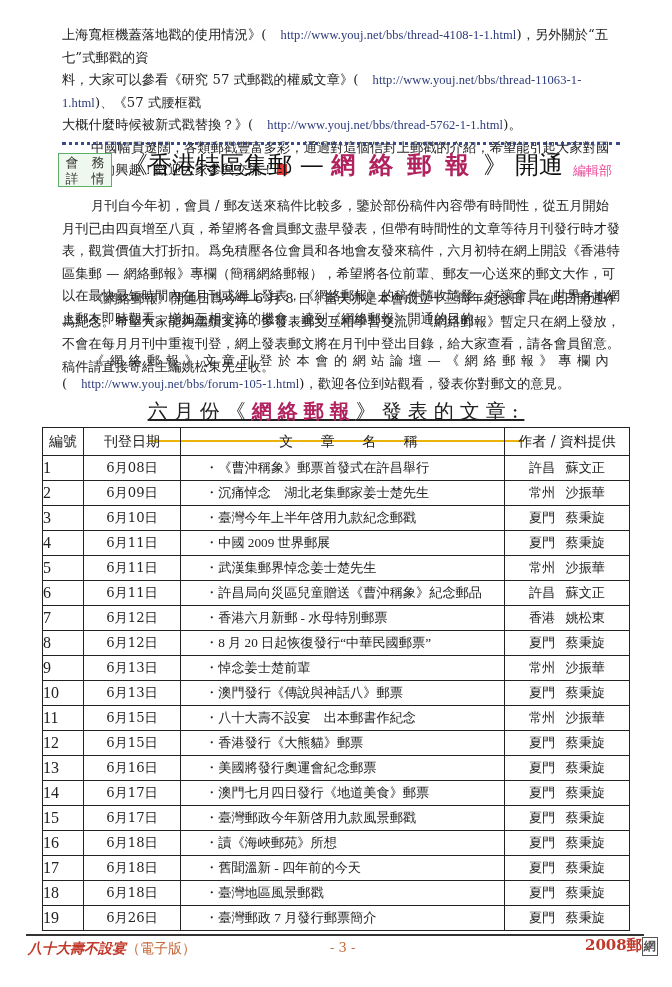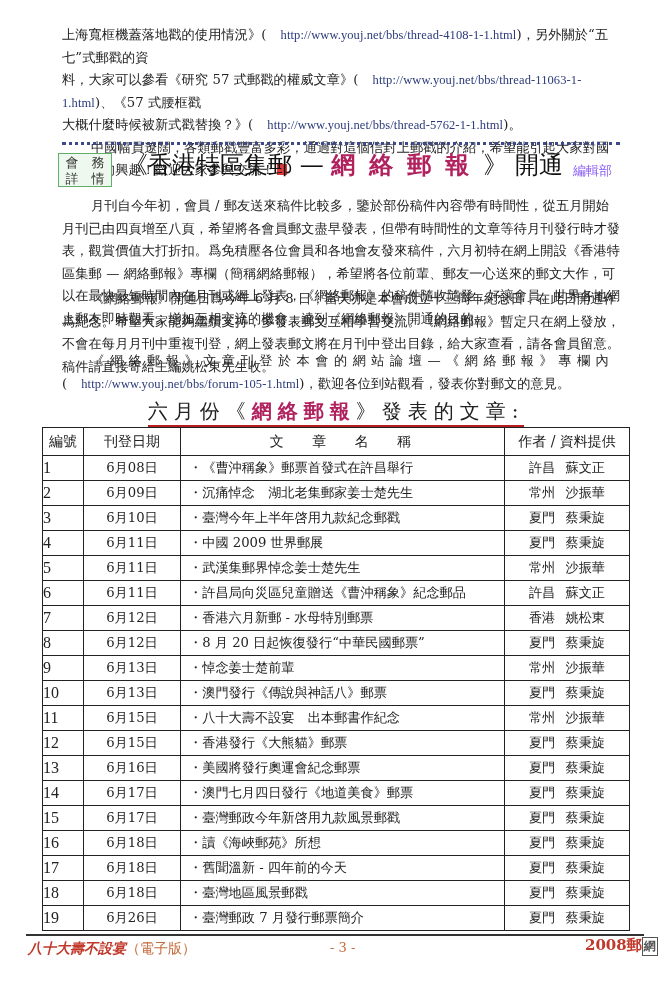--- a/index.html
+++ b/index.html
@@ -9,30 +9,30 @@
   }
   .p { position:absolute; left:62px; width:560px; font-size:13.2px; line-height:22.5px; letter-spacing:0.1px; }
   .url { color:#2b3a7a; font-family:"Liberation Serif", serif; font-size:12.5px;margin-left:14px; }
   .indent { text-indent:2.2em; }
   .redsq { display:inline-block; width:10px; height:11px; background:#e53a3a; vertical-align:-1px; margin-left:2px; }
   .dotted { position:absolute; left:62px; width:558px; top:142px; border-top:3px dotted #3b4a8a; }
   .tagbox { position:absolute; left:58px; top:153px; width:54px; height:34px; border:1.5px solid #5fae6a; background:#eef8ee;
             font-size:13px; line-height:16px; color:#333; display:grid; grid-template-columns:1fr 1fr; text-align:center; padding-top:1px; box-sizing:border-box; }
   .headline { position:absolute; left:124px; top:148px; font-size:24px; line-height:34px; white-space:nowrap; font-family:"DejaVu Serif", serif; color:#111; }
   .headline .accent { color:#b0215e; font-weight:bold; letter-spacing:14px; font-family:"DejaVu Sans", sans-serif; }
-  .byline { position:absolute; left:573px; top:162px; font-size:13px; color:#8b5cf6; }
+  .byline { position:absolute; left:573px; top:162px; font-size:13px; color:#ec4899; }
   .sectitle { position:absolute; left:0; width:672px; top:398px; text-align:center; font-size:20px; letter-spacing:6px; color:#222; }
-  .sectitle .inner { border-bottom:2px solid #b91c1c; padding-bottom:2px; }
+  .sectitle .inner { border-bottom:2px solid #eab308; padding-bottom:17px;text-decoration:underline; }
   .sectitle .accent { color:#b0215e; font-weight:bold; font-family:"DejaVu Sans", sans-serif; }
   table { position:absolute; left:42px; top:427px; width:588px; border-collapse:collapse; }
   td, th { border:1px solid #222; height:24px; padding:0; font-size:13.2px; font-weight:normal; }
   th { height:27px; font-size:14px; }
   .c1 { width:40px; font-size:16px; font-family:"Liberation Serif", serif; }
   .c2 { width:96px; text-align:center; }
-  .c3 { text-align:left; padding-left:8px; }
+  .c3 { text-align:left; padding-left:24px;font-family:Liberation Serif, serif; }
   th.c3 { text-align:center; letter-spacing:12px; }
   .c4 { width:124px; text-align:center; }
   td.c4 { word-spacing:6px; }
   .footrule { position:absolute; left:26px; width:618px; top:934px; border-top:2px solid #333; }
   .foot-left { position:absolute; left:28px; top:940px; font-size:14px; color:#c0392b; font-weight:bold; font-style:italic; }
   .foot-left .ed { font-weight:normal; font-style:normal; color:#c46a3a; }
   .foot-page { position:absolute; left:330px; top:940px; font-size:13px; color:#c46a3a; }
   .foot-logo { position:absolute; left:585px; top:936px; font-size:15px; color:#c0392b; font-weight:bold; }
   .foot-logo .box { display:inline-block; border:1.5px solid #555; font-size:12px; padding:0 1px; color:#555; }
   .foot-site { position:absolute; left:566px; top:1010px; font-family:"Liberation Sans", sans-serif; font-size:16px; color:#666; }

